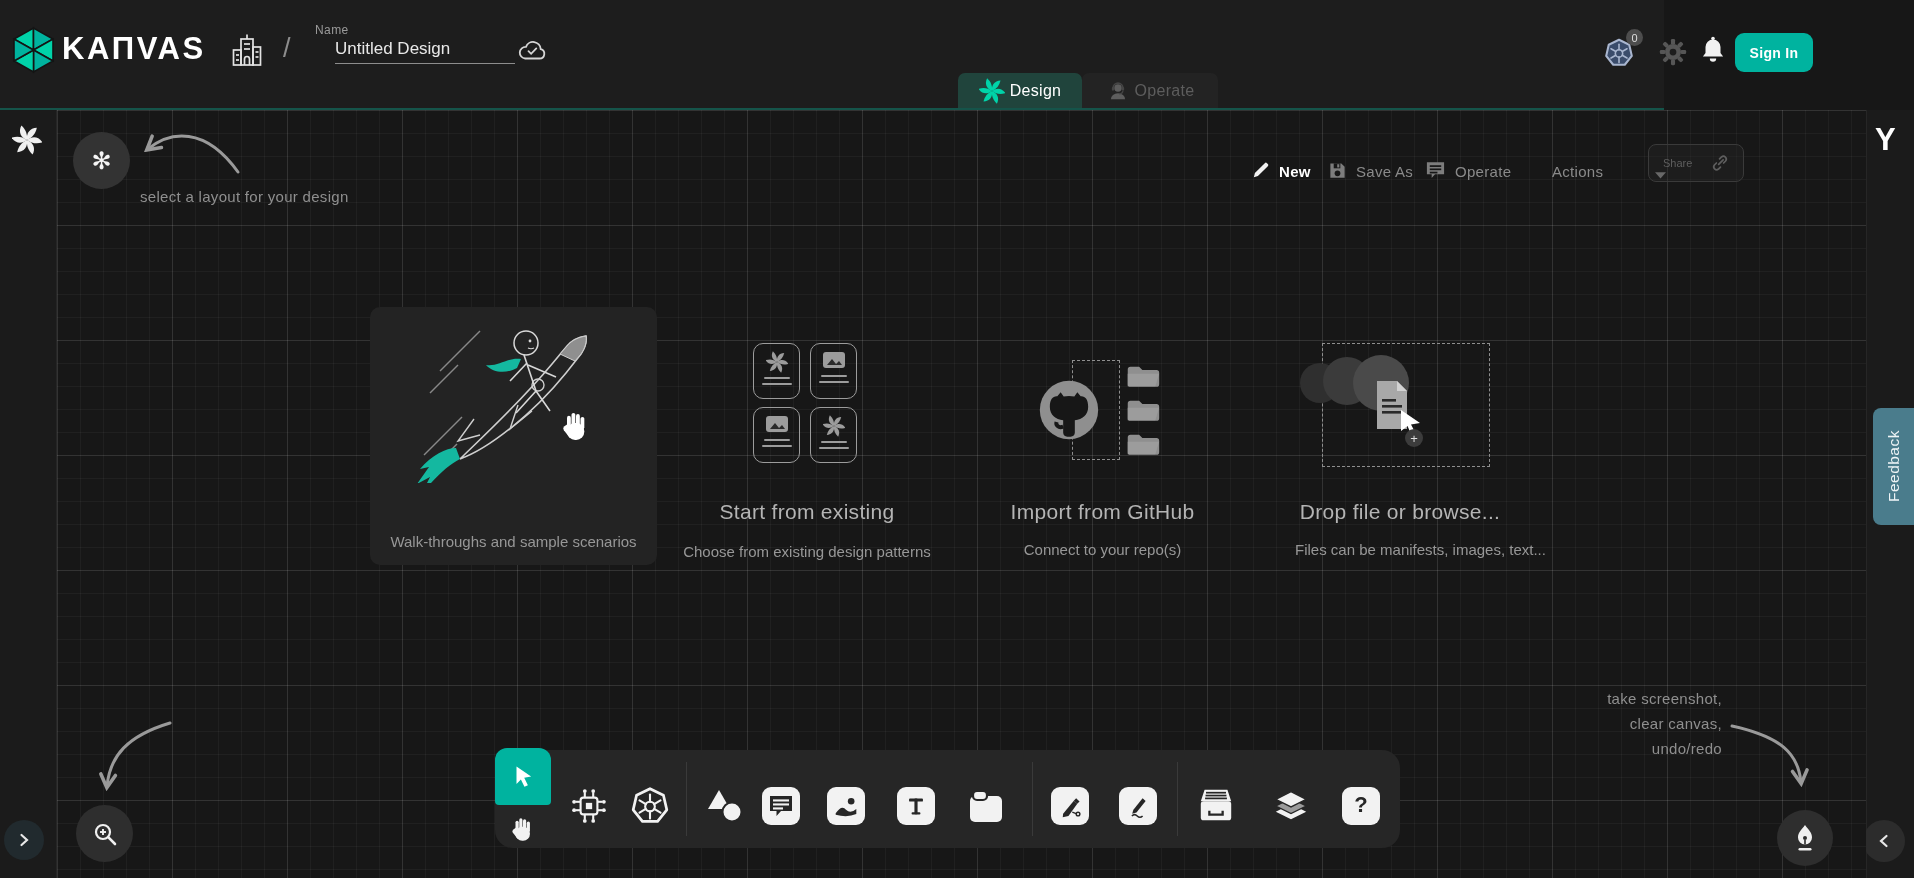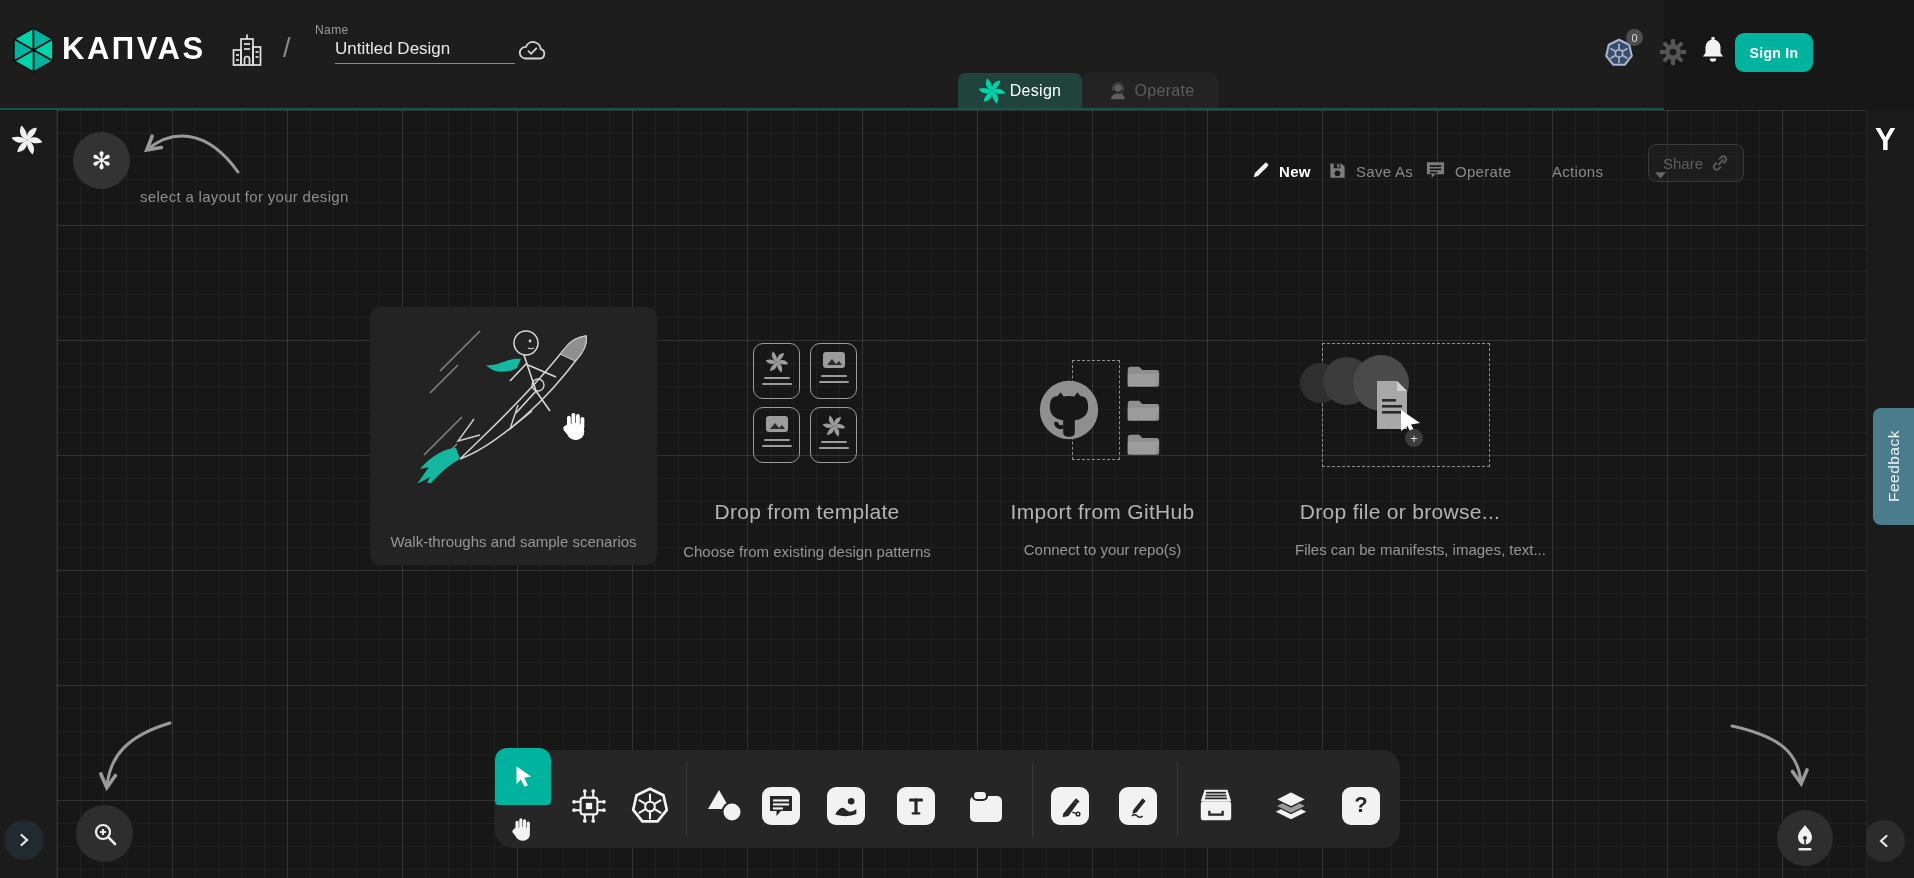--- a/index.html
+++ b/index.html
@@ -37,21 +37,21 @@
   .hint{color:#8f8f8f;font-size:15px;letter-spacing:.3px;line-height:25px;}
   .card-title{color:#b4b4b4;font-size:21px;letter-spacing:.3px;text-align:center;white-space:nowrap;}
   .card-sub{color:#979797;font-size:15px;text-align:center;white-space:nowrap;}
   .launch-card{cursor:pointer;}
 
   
   .cbar-item{position:absolute;top:146px;height:34px;display:flex;align-items:flex-end;gap:9px;cursor:pointer;}
   .cbar-label{font-size:15px;color:#8a8a8a;letter-spacing:.3px;}
   .cbar-label.active{color:#fff;font-weight:700;}
   .share-btn{position:absolute;left:1648px;top:144px;width:96px;height:38px;border:1px solid #3a3a3a;border-radius:8px;background:rgba(40,40,40,.35);display:flex;align-items:center;justify-content:space-between;padding:0 14px;cursor:pointer;}
-  .share-btn span{color:#5e5e5e;font-size:15px;}
+  .share-btn span{color:#5e5e5e;font-size:11px;}
 
   
   .mini-card{position:absolute;width:47px;height:56px;border:1.6px solid #9c9c9c;border-radius:10px;display:flex;flex-direction:column;align-items:center;padding-top:7px;}
   .mini-line{background:#9c9c9c;height:2px;border-radius:1px;margin-top:4px;}
 
   
   #btoolbar{position:absolute;left:495px;top:750px;width:905px;height:98px;background:#262626;border-radius:18px;}
   .tool{position:absolute;top:37px;width:38px;height:38px;border-radius:9px;background:#f2f2f2;display:flex;align-items:center;justify-content:center;cursor:pointer;}
   .tool-bare{position:absolute;top:35px;width:42px;height:42px;display:flex;align-items:center;justify-content:center;cursor:pointer;color:#f2f2f2;}
   .tb-divider{position:absolute;top:12px;width:1px;height:74px;background:#3a3a3a;}
@@ -335,21 +335,21 @@
       <div class="mini-line" style="width:26px"></div>
         <div class="mini-line" style="width:30px"></div>
     </div>
     <div class="mini-card" style="left:138px;top:72px">
       <svg width="22" height="22" viewBox="0 0 32 32" style="color:#9c9c9c">
           <use href="#spiral"></use>
         </svg>
       <div class="mini-line" style="width:26px"></div>
         <div class="mini-line" style="width:30px"></div>
     </div>
-    <div class="abs card-title" style="left:0;top:165px;width:270px">Drop from template</div>
+    <div class="abs card-title" style="left:0;top:165px;width:270px">Start from existing</div>
     <div class="abs card-sub" style="left:0;top:208px;width:270px">Choose from existing design patterns</div>
   </div>
 
   <div class="abs launch-card" style="left:995px;top:335px;width:215px;height:232px">
     <div class="abs" style="left:77px;top:25px;width:48px;height:100px;border:1.6px dashed #8f8f8f"></div>
     <svg class="abs" style="left:39px;top:40px" width="70" height="70" viewBox="0 0 42 42">
       <circle cx="21" cy="21" r="17.5" fill="#8f8f8f"></circle>
       <path d="M9.5 19 C9.5 14.5 11.5 12.5 14 12.8 L16 10.3 L17.8 12.9 C19.8 12.4 22.2 12.4 24.2 12.9 L26 10.3 L28 12.8 C30.5 12.5 32.5 14.5 32.5 19 C32.5 24 29 26.5 24.5 27.2 L24.5 34.5 C24.5 36 23.5 37 22 37 L20 37 C18.5 37 17.5 36 17.5 34.5 L17.5 27.2 C13 26.5 9.5 24 9.5 19 Z" fill="#171717"></path>
       <path d="M17.5 31 C14.5 32 13 30 13.5 28.2" fill="none" stroke="#171717" stroke-width="2.4"></path>
     </svg>
@@ -534,20 +534,25 @@
   </div>
   <div class="rail-circle" style="left:1777px;top:810px;width:56px;height:56px;background:#2e2e2e">
     <svg width="26" height="30" viewBox="0 0 26 30">
       <path d="M13 2 C17 7.5 20 9.5 20 14.5 A7 7 0 0 1 6 14.5 C6 9.5 9 7.5 13 2 Z" fill="#f0f0f0"></path>
       <circle cx="13" cy="15" r="2" fill="#2e2e2e"></circle>
       <line x1="13" y1="17" x2="13" y2="21.5" stroke="#2e2e2e" stroke-width="1.6"></line>
       <rect x="6.5" y="25" width="13" height="2.6" rx="1.3" fill="#f0f0f0"></rect>
     </svg>
   </div>
 
+  <div class="abs hint" style="left:1522px;top:686px;width:200px;text-align:right">
+    <div>take screenshot,</div>
+    <div>clear canvas,</div>
+    <div>undo/redo</div>
+  </div>
 
   <svg class="abs" style="left:0;top:0;pointer-events:none" width="1914" height="878">
     <g fill="none" stroke="#9a9a9a" stroke-width="3" stroke-linecap="round">
       <path d="M238 172 C 205 126 170 131 148 149" marker-end="url(#ah)"></path>
       <path d="M170 723 C 127 736 110 756 107 786" marker-end="url(#ah)"></path>
       <path d="M1732 726 C 1782 737 1798 754 1801 782" marker-end="url(#ah)"></path>
     </g>
   </svg>
 
 </div>

